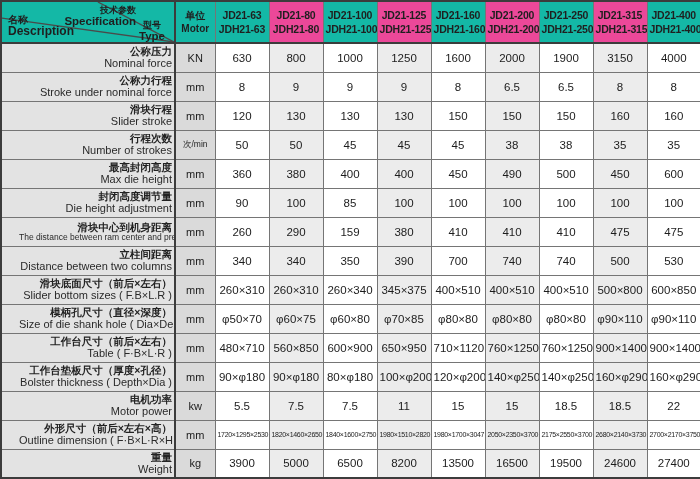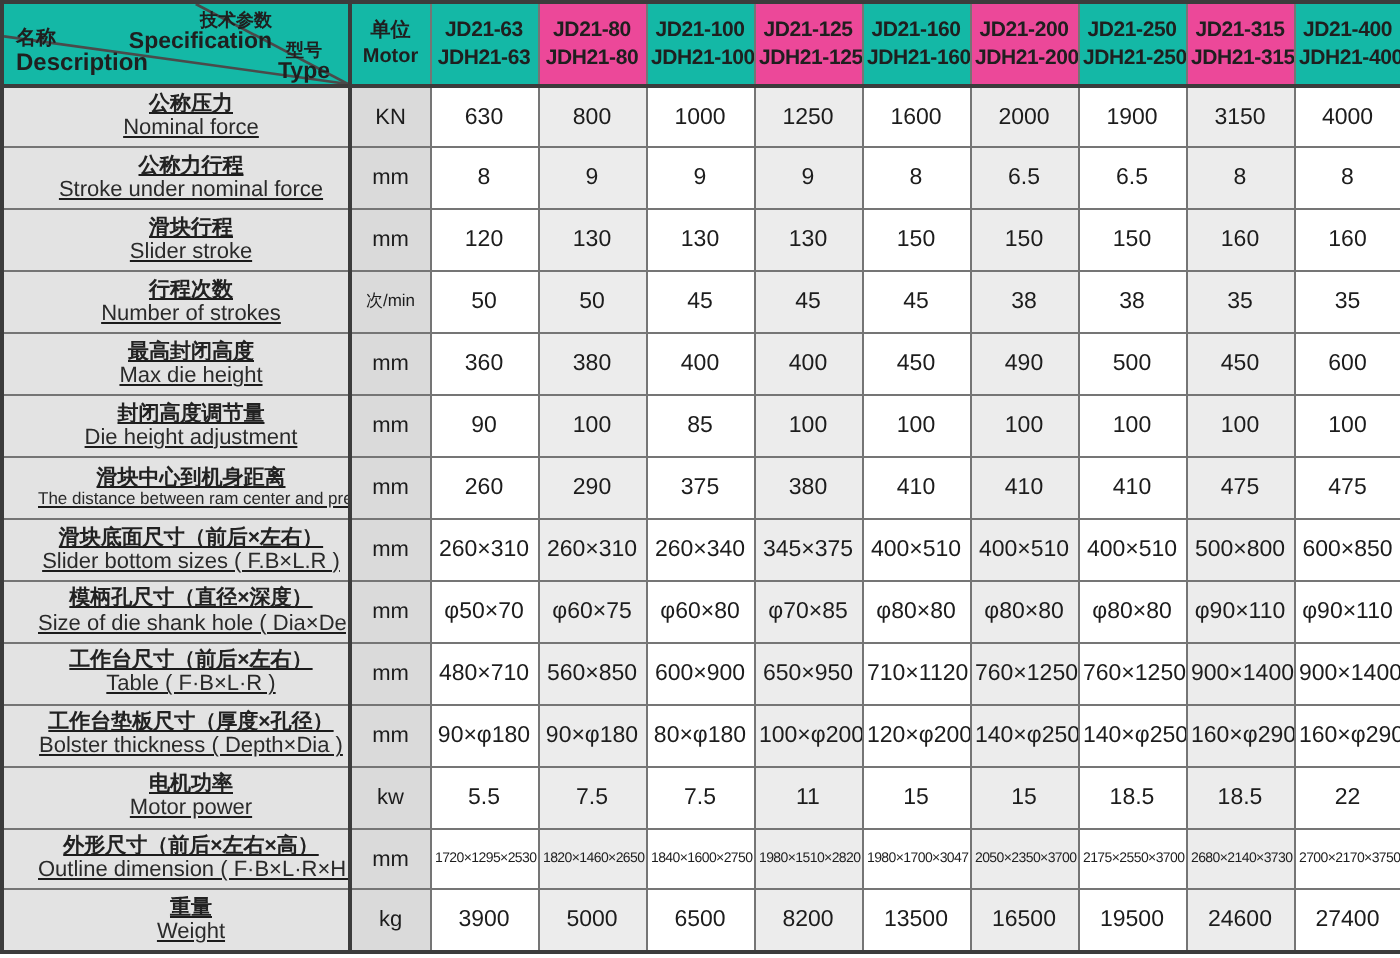--- a/index.html
+++ b/index.html
@@ -31,21 +31,21 @@
   .corner svg.diag line{stroke:#4a4a4a;stroke-width:1.4;}
   .corner .zh{display:block;font-size:9px;font-weight:bold;line-height:1.15;}
   .corner .en{display:block;font-size:11.5px;font-weight:bold;line-height:1.15;}
   .c-spec{position:absolute;top:3px;left:30px;width:104px;text-align:right;}
   .c-type{position:absolute;top:18px;right:9px;text-align:center;}
   .c-desc{position:absolute;bottom:3px;left:6px;text-align:left;}
   .c-desc .zh{font-size:10px;}
   .c-desc .en{font-size:12px;}
   
   td.desc{
-    background:#e3e3e3;text-align:center;padding-left:17px;line-height:1.15;text-decoration:underline;
+    background:#e3e3e3;text-align:right;padding-left:17px;line-height:1.15;
   }
   td.desc .zh{font-size:10.5px;font-weight:bold;color:#222;}
   td.desc .en{font-size:11px;color:#2a2a2a;}
   td.desc .en.sm{font-size:8.5px;}
   td.unit{background:#dadada;font-size:11px;border-left:2px solid #3c3c3c;}
   td.unit.usm{font-size:8.5px;}
   td.val{background:#ffffff;font-size:11.5px;}
   td.val.shade{background:#ececec;}
   td.val.vsm{font-size:7px;letter-spacing:-0.3px;}
 </style>
@@ -227,27 +227,43 @@
           <td class="val">100</td>
         </tr>
         <tr>
           <td class="desc">
             <div class="zh">滑块中心到机身距离</div>
             <div class="en sm">The distance between ram center and press body</div>
           </td>
           <td class="unit">mm</td>
           <td class="val">260</td>
           <td class="val shade">290</td>
-          <td class="val">375</td>
+          <td class="val">159</td>
           <td class="val shade">380</td>
           <td class="val">410</td>
           <td class="val shade">410</td>
           <td class="val">410</td>
           <td class="val shade">475</td>
           <td class="val">475</td>
+        </tr>
+        <tr>
+          <td class="desc">
+            <div class="zh">立柱间距离</div>
+            <div class="en">Distance between two columns</div>
+          </td>
+          <td class="unit">mm</td>
+          <td class="val">340</td>
+          <td class="val shade">340</td>
+          <td class="val">350</td>
+          <td class="val shade">390</td>
+          <td class="val">700</td>
+          <td class="val shade">740</td>
+          <td class="val">740</td>
+          <td class="val shade">500</td>
+          <td class="val">530</td>
         </tr>
         <tr>
           <td class="desc">
             <div class="zh">滑块底面尺寸（前后×左右）</div>
             <div class="en">Slider bottom sizes ( F.B×L.R )</div>
           </td>
           <td class="unit">mm</td>
           <td class="val">260×310</td>
           <td class="val shade">260×310</td>
           <td class="val">260×340</td>

